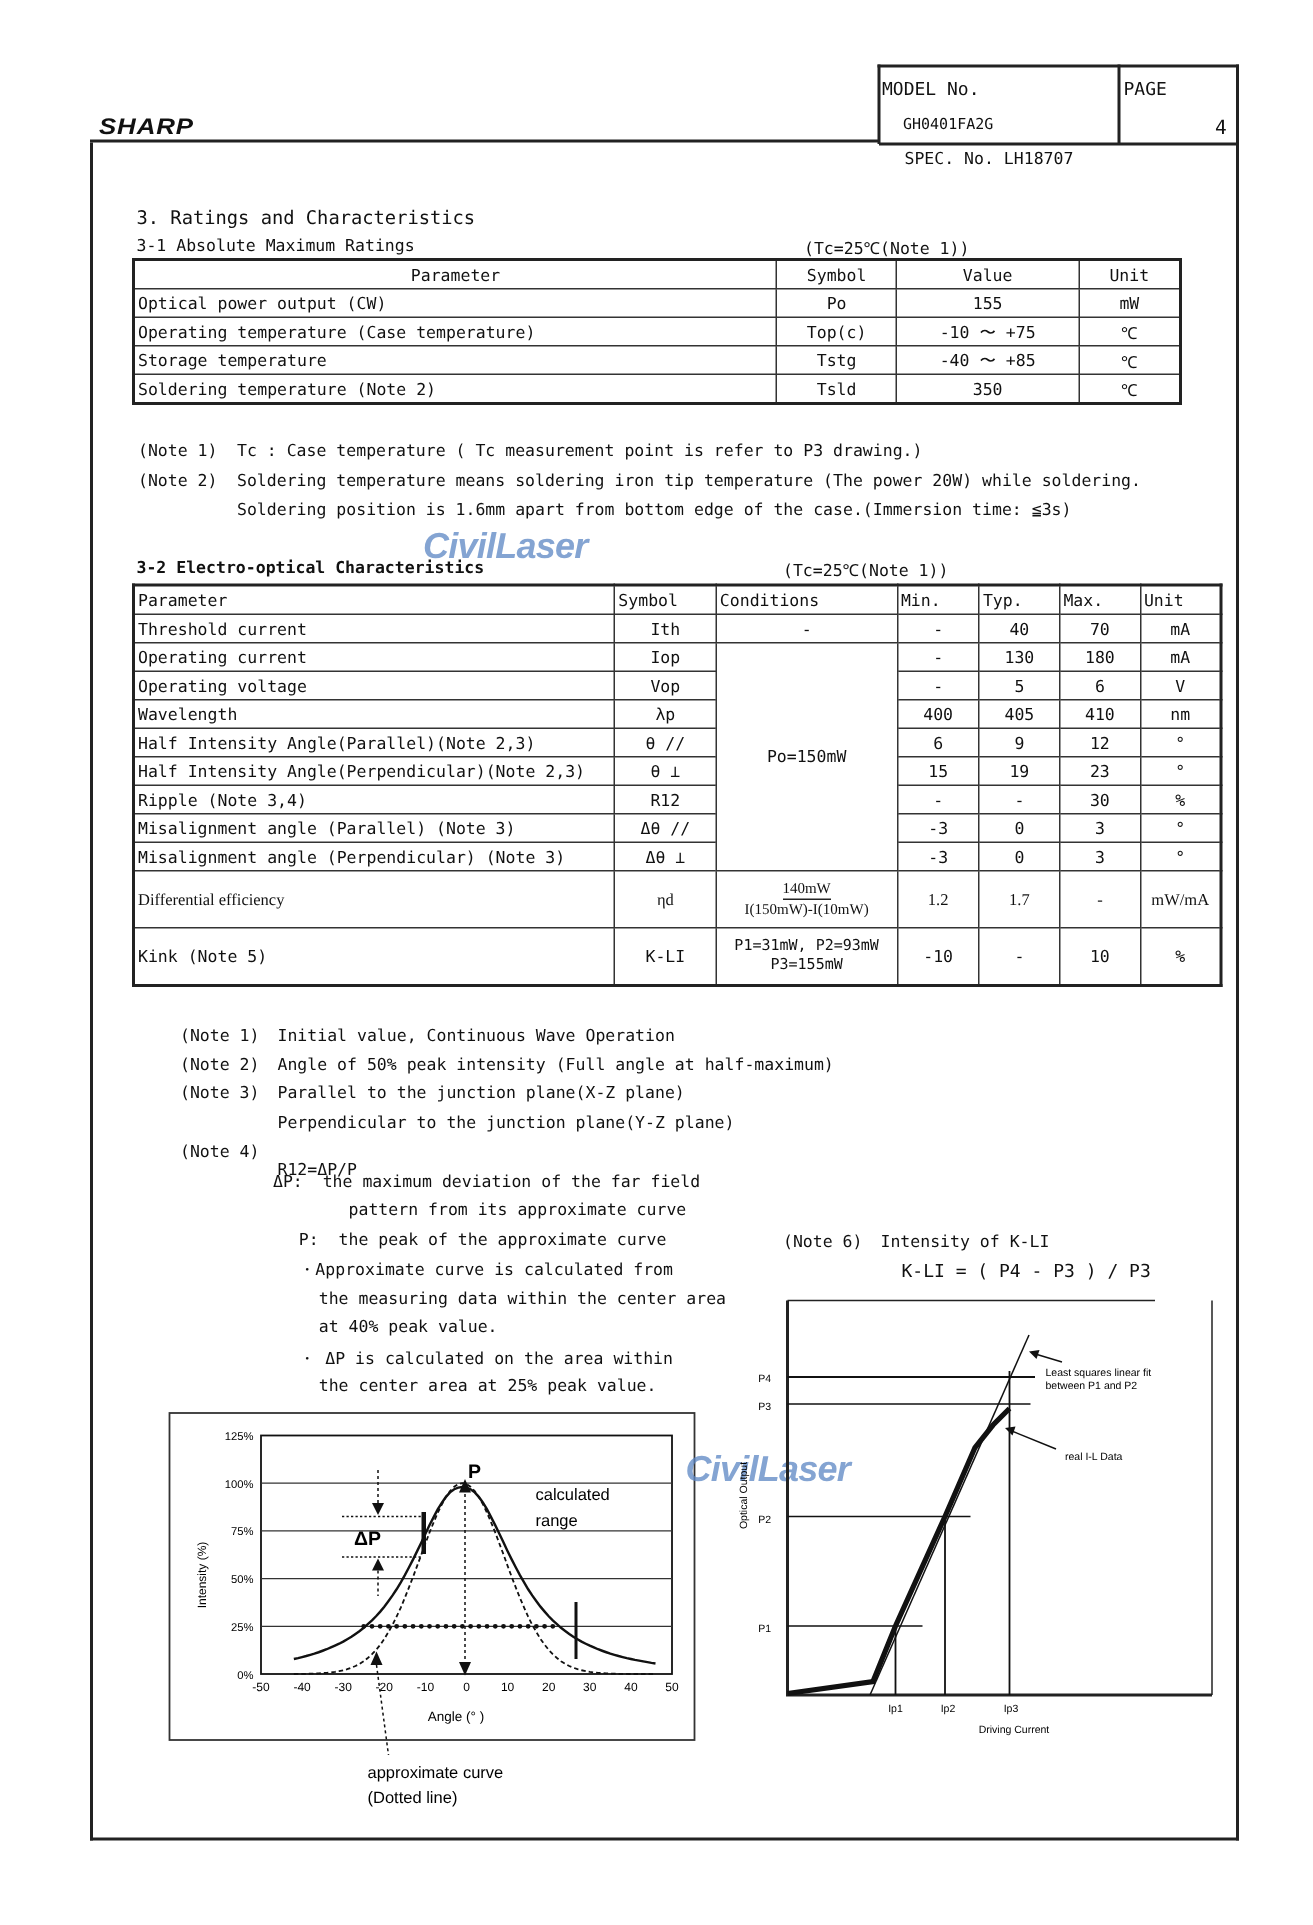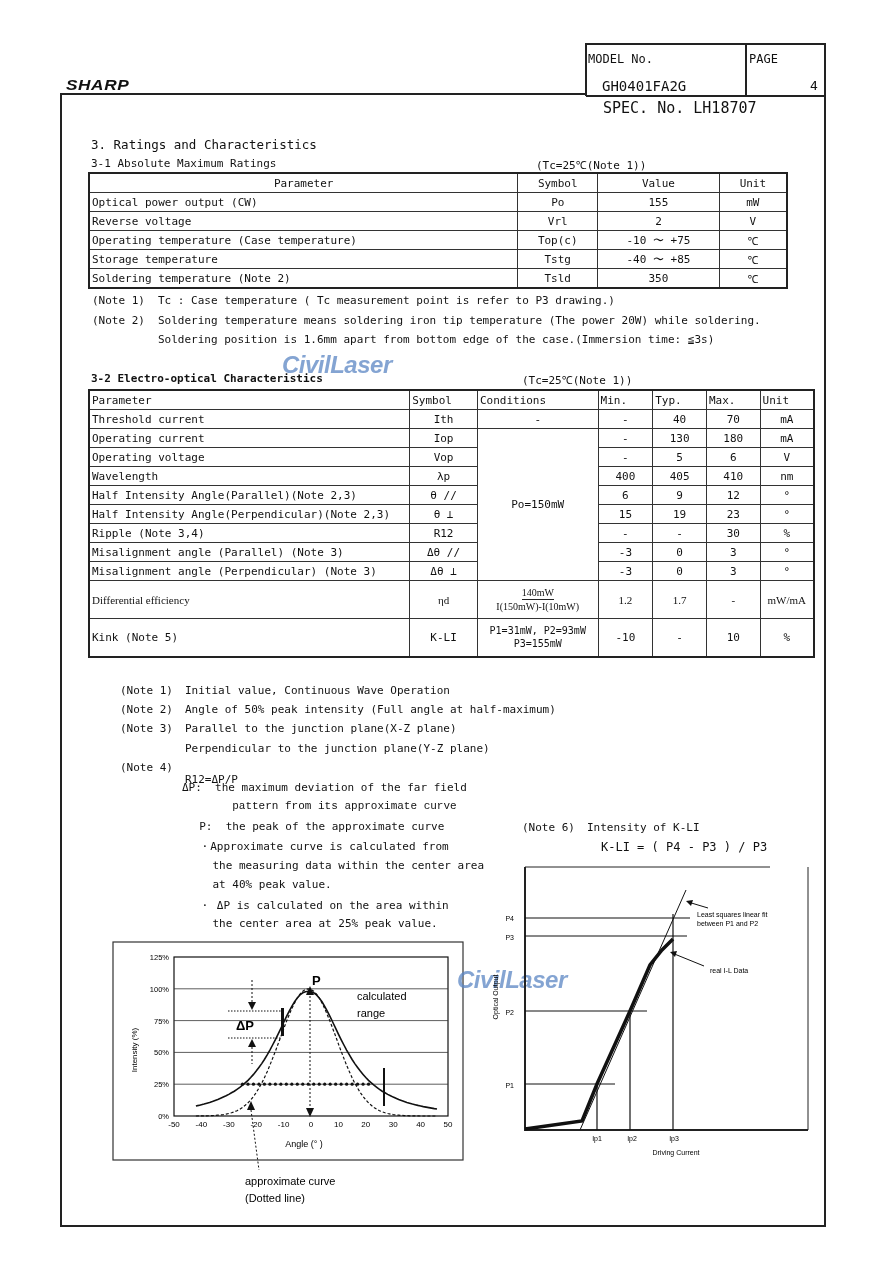--- a/index.html
+++ b/index.html
@@ -7,24 +7,24 @@
          font-family:"DejaVu Sans Mono","Liberation Mono",monospace; color:#111; }
   .abs { position:absolute; }
 
   
   #logo { left:66px; top:76px; font-family:"Liberation Sans","DejaVu Sans",sans-serif;
           font-weight:900; font-size:15px; letter-spacing:0.5px; font-style:italic; transform:scaleX(1.15); transform-origin:left; }
   #hdr-line { left:60px; top:93px; width:526px; height:2px; background:#222; }
   #model-box { left:585px; top:43px; width:241px; height:53px; border:2px solid #222; border-bottom:none; box-sizing:border-box; }
   #model-div { left:745px; top:43px; width:2px; height:53px; background:#222; }
   #model-lbl { left:588px; top:52px; font-size:12px; }
-  #model-val { left:602px; top:78px; font-size:14px; }
+  #model-val { left:602px; top:78px; font-size:10px; }
   #page-lbl { left:749px; top:52px; font-size:12px; }
   #page-val { left:810px; top:78px; font-size:13px; }
-  #spec { left:603px; top:99px; font-size:15px; }
+  #spec { left:603px; top:99px; font-size:11px; }
 
   
   #frame { left:60px; top:95px; width:766px; height:1132px; border:2px solid #222; border-top:none; box-sizing:border-box; }
   #frame-top { left:586px; top:95px; width:240px; height:2px; background:#222; }
 
   .txt { font-size:11px; white-space:pre; }
 
   table.spec { position:absolute; border-collapse:collapse; font-size:11px; }
   table.spec td { border:1px solid #333; padding:0 2px; height:18px; white-space:nowrap; }
   table.spec { border:2px solid #222; }
@@ -68,26 +68,20 @@
     <td class="c">Parameter</td>
     <td class="c">Symbol</td>
     <td class="c">Value</td>
     <td class="c">Unit</td>
   </tr>
   <tr>
     <td>Optical power output (CW)</td>
     <td class="c">Po</td>
     <td class="c">155</td>
     <td class="c">mW</td>
-  </tr>
-  <tr>
-    <td>Reverse voltage</td>
-    <td class="c">Vrl</td>
-    <td class="c">2</td>
-    <td class="c">V</td>
   </tr>
   <tr>
     <td>Operating temperature (Case temperature)</td>
     <td class="c">Top(c)</td>
     <td class="c">-10 〜 +75</td>
     <td class="c">℃</td>
   </tr>
   <tr>
     <td>Storage temperature</td>
     <td class="c">Tstg</td>
@@ -239,21 +233,21 @@
 <div class="abs txt" style="left:185px;top:684px;">Initial value, Continuous Wave Operation</div>
 <div class="abs txt" style="left:120px;top:703px;">(Note 2)</div>
 <div class="abs txt" style="left:185px;top:703px;">Angle of 50% peak intensity (Full angle at half-maximum)</div>
 <div class="abs txt" style="left:120px;top:722px;">(Note 3)</div>
 <div class="abs txt" style="left:185px;top:722px;">Parallel to the junction plane(X-Z plane)</div>
 <div class="abs txt" style="left:185px;top:742px;">Perpendicular to the junction plane(Y-Z plane)</div>
 <div class="abs txt" style="left:120px;top:761px;">(Note 4)</div>
 <div class="abs txt" style="left:185px;top:761px;margin-top:12px;">R12=ΔP/P</div>
 
 <div class="abs txt" style="left:182px;top:781px;">ΔP:  the maximum deviation of the far field</div>
-<div class="abs txt" style="left:186px;top:800px;font-family:Liberation Mono, monospace;">       pattern from its approximate curve</div>
+<div class="abs txt" style="left:186px;top:800px;">       pattern from its approximate curve</div>
 <div class="abs txt" style="left:186px;top:820px;">  P:  the peak of the approximate curve</div>
 <div class="abs txt" style="left:186px;top:839px;">  ・Approximate curve is calculated from</div>
 <div class="abs txt" style="left:186px;top:859px;">    the measuring data within the center area</div>
 <div class="abs txt" style="left:186px;top:878px;">    at 40% peak value.</div>
 <div class="abs txt" style="left:186px;top:898px;">  ・ ΔP is calculated on the area within</div>
 <div class="abs txt" style="left:186px;top:917px;">    the center area at 25% peak value.</div>
 
 <div class="abs txt" style="left:522px;top:821px;">(Note 6)</div>
 <div class="abs txt" style="left:587px;top:821px;">Intensity of K-LI</div>
 <div class="abs txt" style="left:601px;top:840px;font-size:12px;">K-LI = ( P4 - P3 ) / P3</div>

